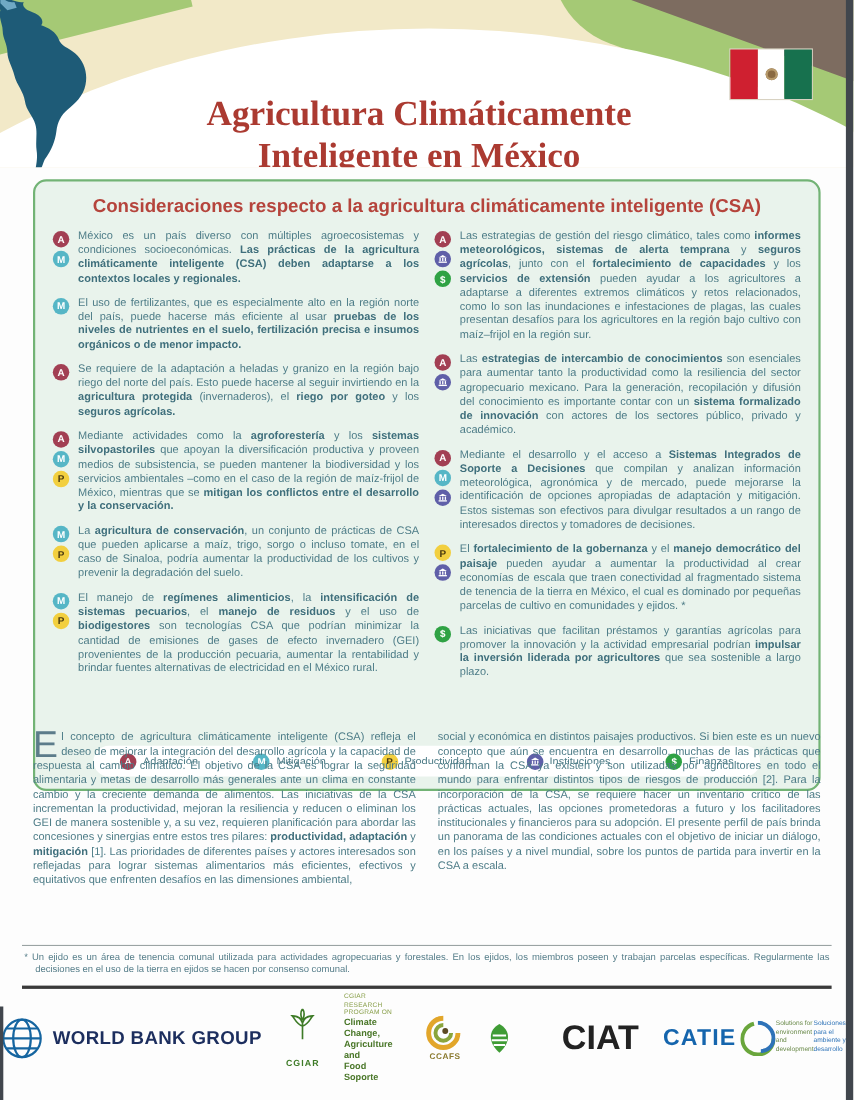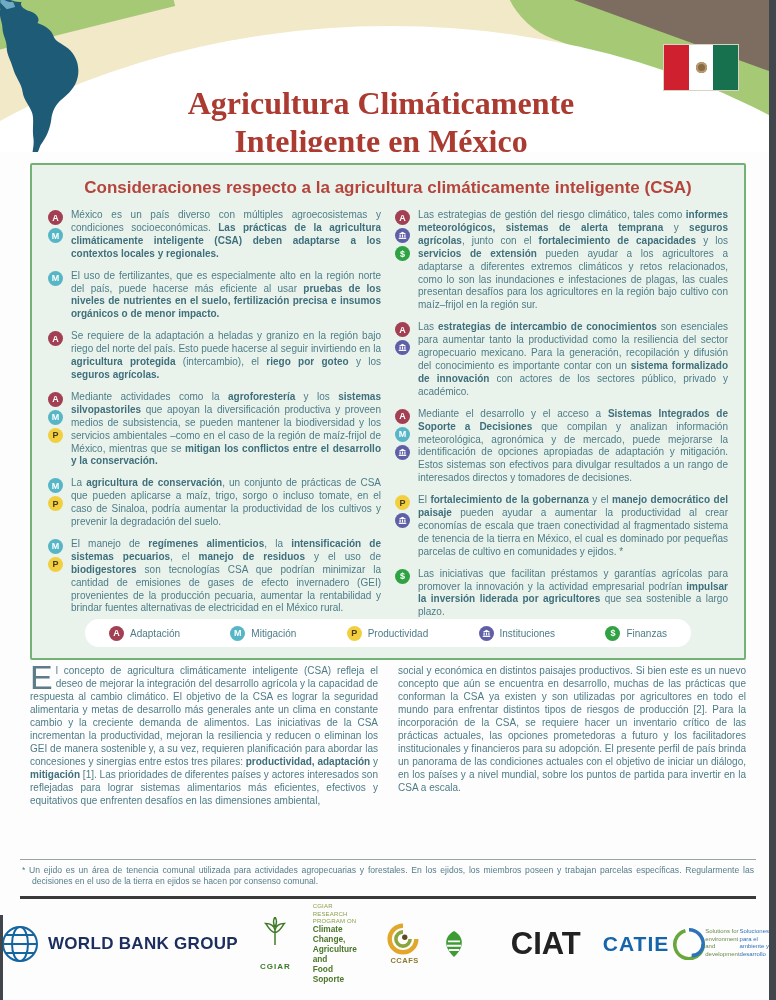--- a/index.html
+++ b/index.html
@@ -20,22 +20,22 @@
   .titles{position:absolute;left:0;right:14px;top:44px;text-align:center;
           font-family:"Liberation Serif",serif;font-weight:bold;font-size:32px;line-height:38px;color:#ab3a31;margin-top:40px;}
   .flag{position:absolute;left:664px;top:45px;width:74px;height:45px;display:flex;box-shadow:0 0 0 1px #d8d2c2;}
   .flag>div{flex:1;}
   .f-red{background:#cf2030;}
   .f-white{background:#fff;display:flex;align-items:center;justify-content:center;}
   .f-green{background:#17714e;}
   .emblem{width:11px;height:11px;border-radius:50%;background:#8a6a42;box-shadow:inset 0 0 0 2px #b79a6b;}
 
   
-  .csa-box{position:absolute;left:30px;top:163px;width:716px;height:497px;box-sizing:border-box;
-           background:#e9f3ec;border:2px solid #72b375;border-radius:2px;}
+  .csa-box{position:absolute;left:30px;top:163px;width:716px;height:556px;box-sizing:border-box;
+           background:#e9f3ec;border:2px solid #72b375;border-radius:12px;}
   .csa-box h2{margin:13px 10px 0;text-align:center;font-size:17px;color:#b5443c;font-weight:bold;}
   .cols{display:flex;gap:14px;padding:11px 16px 0;}
   .col{flex:1;min-width:0;}
   .bullet{display:flex;gap:6px;margin-bottom:9px;}
   .icon-col{flex:0 0 17px;display:flex;flex-direction:column;gap:3px;padding-top:1px;}
   .bicon{width:15px;height:15px;border-radius:50%;color:#fff;font-size:9px;font-weight:bold;
          display:inline-flex;align-items:center;justify-content:center;flex:0 0 auto;}
   .bicon-A{background:#a23f53;}
   .bicon-M{background:#56b6c6;}
   .bicon-P{background:#f2cf3f;color:#4a3a10;}
@@ -122,21 +122,21 @@
         <div class="bullet">
           <div class="icon-col">
               <span class="bicon bicon-M">M</span>
             </div>
           <p class="btxt"><span>El uso de fertilizantes, que es especialmente alto en la región norte del país, puede hacerse más eficiente al usar </span><span class="bold">pruebas de los niveles de nutrientes en el suelo, fertilización precisa e insumos orgánicos o de menor impacto.</span></p>
         </div>
         <div class="bullet">
           <div class="icon-col">
               <span class="bicon bicon-A">A</span>
             </div>
-          <p class="btxt"><span>Se requiere de la adaptación a heladas y granizo en la región bajo riego del norte del país. Esto puede hacerse al seguir invirtiendo en la </span><span class="bold">agricultura protegida</span><span> (intercambio), el </span><span class="bold">riego por goteo</span><span> y los </span><span class="bold">seguros agrícolas.</span></p>
+          <p class="btxt"><span>Se requiere de la adaptación a heladas y granizo en la región bajo riego del norte del país. Esto puede hacerse al seguir invirtiendo en la </span><span class="bold">agricultura protegida</span><span> (invernaderos), el </span><span class="bold">riego por goteo</span><span> y los </span><span class="bold">seguros agrícolas.</span></p>
         </div>
         <div class="bullet">
           <div class="icon-col">
               <span class="bicon bicon-A">A</span>
               <span class="bicon bicon-M">M</span>
               <span class="bicon bicon-P">P</span>
             </div>
           <p class="btxt"><span>Mediante actividades como la </span><span class="bold">agroforestería</span><span> y los </span><span class="bold">sistemas silvopastoriles</span><span> que apoyan la diversificación productiva y proveen medios de subsistencia, se pueden mantener la biodiversidad y los servicios ambientales –como en el caso de la región de maíz-frijol de México, mientras que se </span><span class="bold">mitigan los conflictos entre el desarrollo y la conservación.</span></p>
         </div>
         <div class="bullet">

